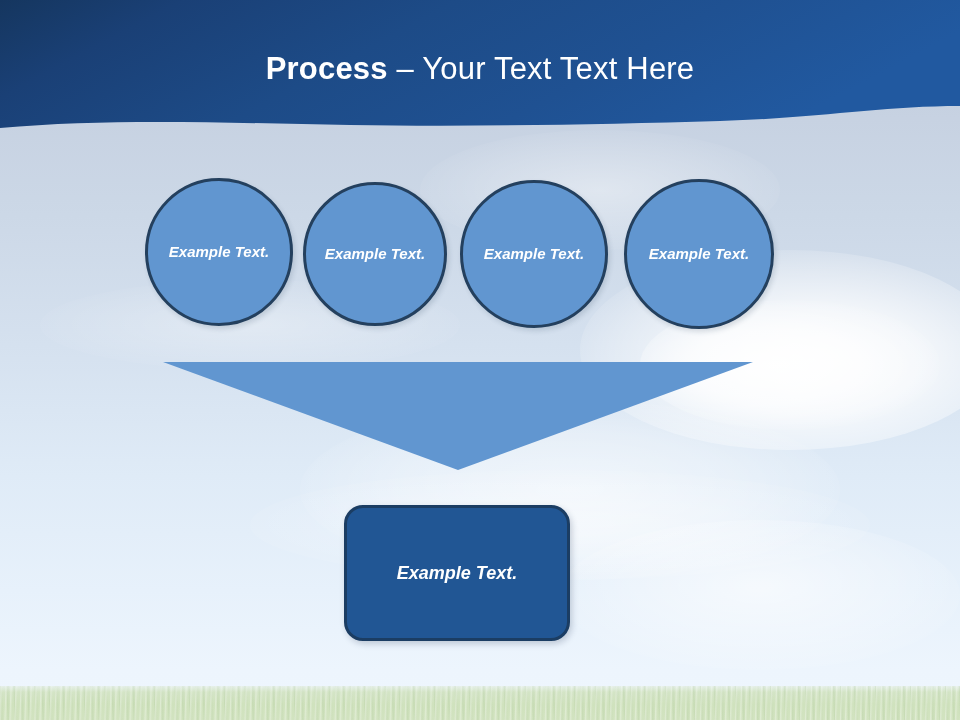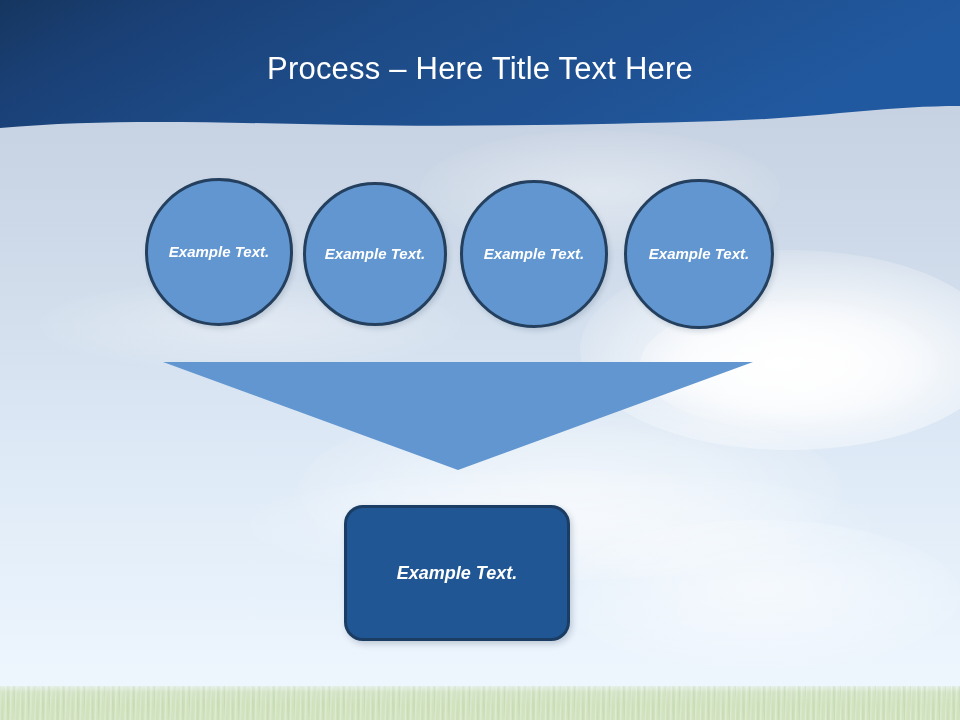--- a/index.html
+++ b/index.html
@@ -101,21 +101,21 @@
     position: absolute;
     left: 0; top: 50px;
     width: 960px;
     text-align: center;
     color: #ffffff;
     font-size: 31px;
     line-height: 38px;
     letter-spacing: 0.2px;
     white-space: nowrap;
   }
-  .header-title .t-bold { font-weight: normal; text-align: right; }
+  .header-title .t-bold { font-weight: bold; text-align: right; }
   .header-title .t-light { font-weight: normal; }
 
   
   .grass {
     position: absolute;
     left: 0; bottom: 0;
     width: 960px; height: 34px;
     background: linear-gradient(to bottom,
         rgba(214,229,196,0.35) 0%,
         rgba(205,224,184,0.80) 18%,
@@ -209,21 +209,21 @@
           <stop offset="72%" stop-color="#1f5192"></stop>
           <stop offset="100%" stop-color="#2159a0"></stop>
         </linearGradient>
       </defs>
       <path d="M0,0 L960,0 L960,106
                C880,106 820,118 720,121
                C600,124.5 470,127 350,125
                C230,123 110,118 0,128 Z" fill="url(#hdrGrad)"></path>
     </svg>
     <div class="header-title">
-      <span class="t-bold">Process</span><span class="t-light"> – </span><span class="t-light">Here Title Text Here</span>
+      <span class="t-bold">Process</span><span class="t-light"> – </span><span class="t-light">Your Text Text Here</span>
     </div>
   </div>
 
   <div class="circle" style="left:145px; top:178px; width:148px; height:148px;">
     <span class="circle-label">Example Text.</span>
   </div>
 
   <div class="circle" style="left:303px; top:182px; width:144px; height:144px;">
     <span class="circle-label">Example Text.</span>
   </div>

